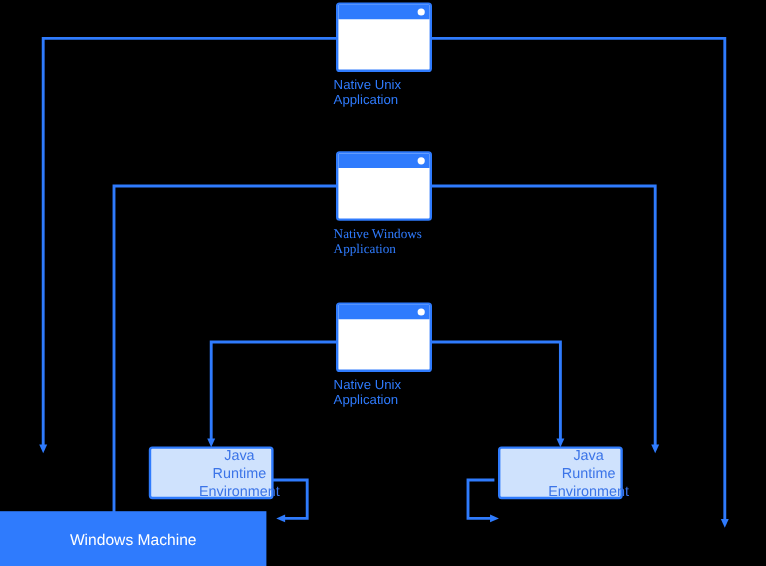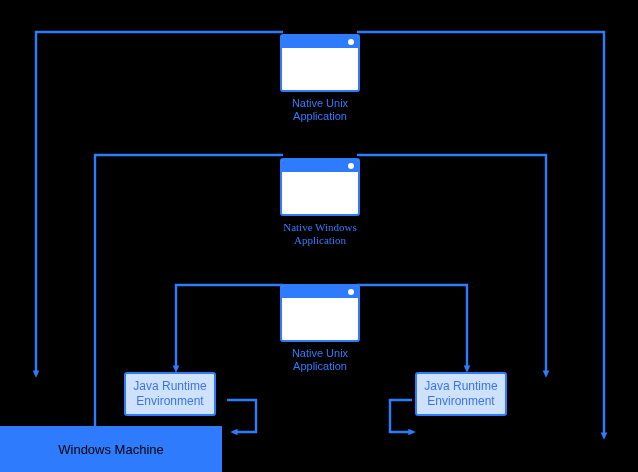--- a/index.html
+++ b/index.html
@@ -19,22 +19,21 @@
     position:absolute;
     left:0; top:0;
     width:638px; height:472px;
     pointer-events:none;
   }
 
   
   .node{
     position:absolute;
     width:84px;
-    text-align:center;
-    margin-top:32px;
+    text-align:left;
   }
   .win{
     position:relative;
     width:80px;
     height:58px;
     margin:0 auto;
     box-sizing:border-box;
     border:2px solid #2f7bfd;
     border-radius:3px;
     background:#ffffff;
@@ -58,42 +57,43 @@
     font-size:11px;
     line-height:13px;
     color:#2f7bfd;
     font-weight:400;
     white-space:pre-line;
   }
 
   
   .jre{
     position:absolute;
-    width:92px;
+    width:104px;
     height:44px;
     box-sizing:border-box;
     border:2px solid #2f7bfd;
     border-radius:3px;
     background:#cfe2fd;
     color:#3b74e8;
     font-size:12px;
     line-height:15px;
     display:flex;
     align-items:center;
     justify-content:center;
     text-align:center;
     white-space:pre-line;
+    padding-left:47px;
   }
 
   
   .machine{
     position:absolute;
     height:46px;
     background:#2f7bfd;
-    color:#000000;
+    color:#ffffff;
     font-size:13px;
     display:flex;
     align-items:center;
     justify-content:center;
     text-align:center;
   }
 </style>
 </head>
 <body>
 

